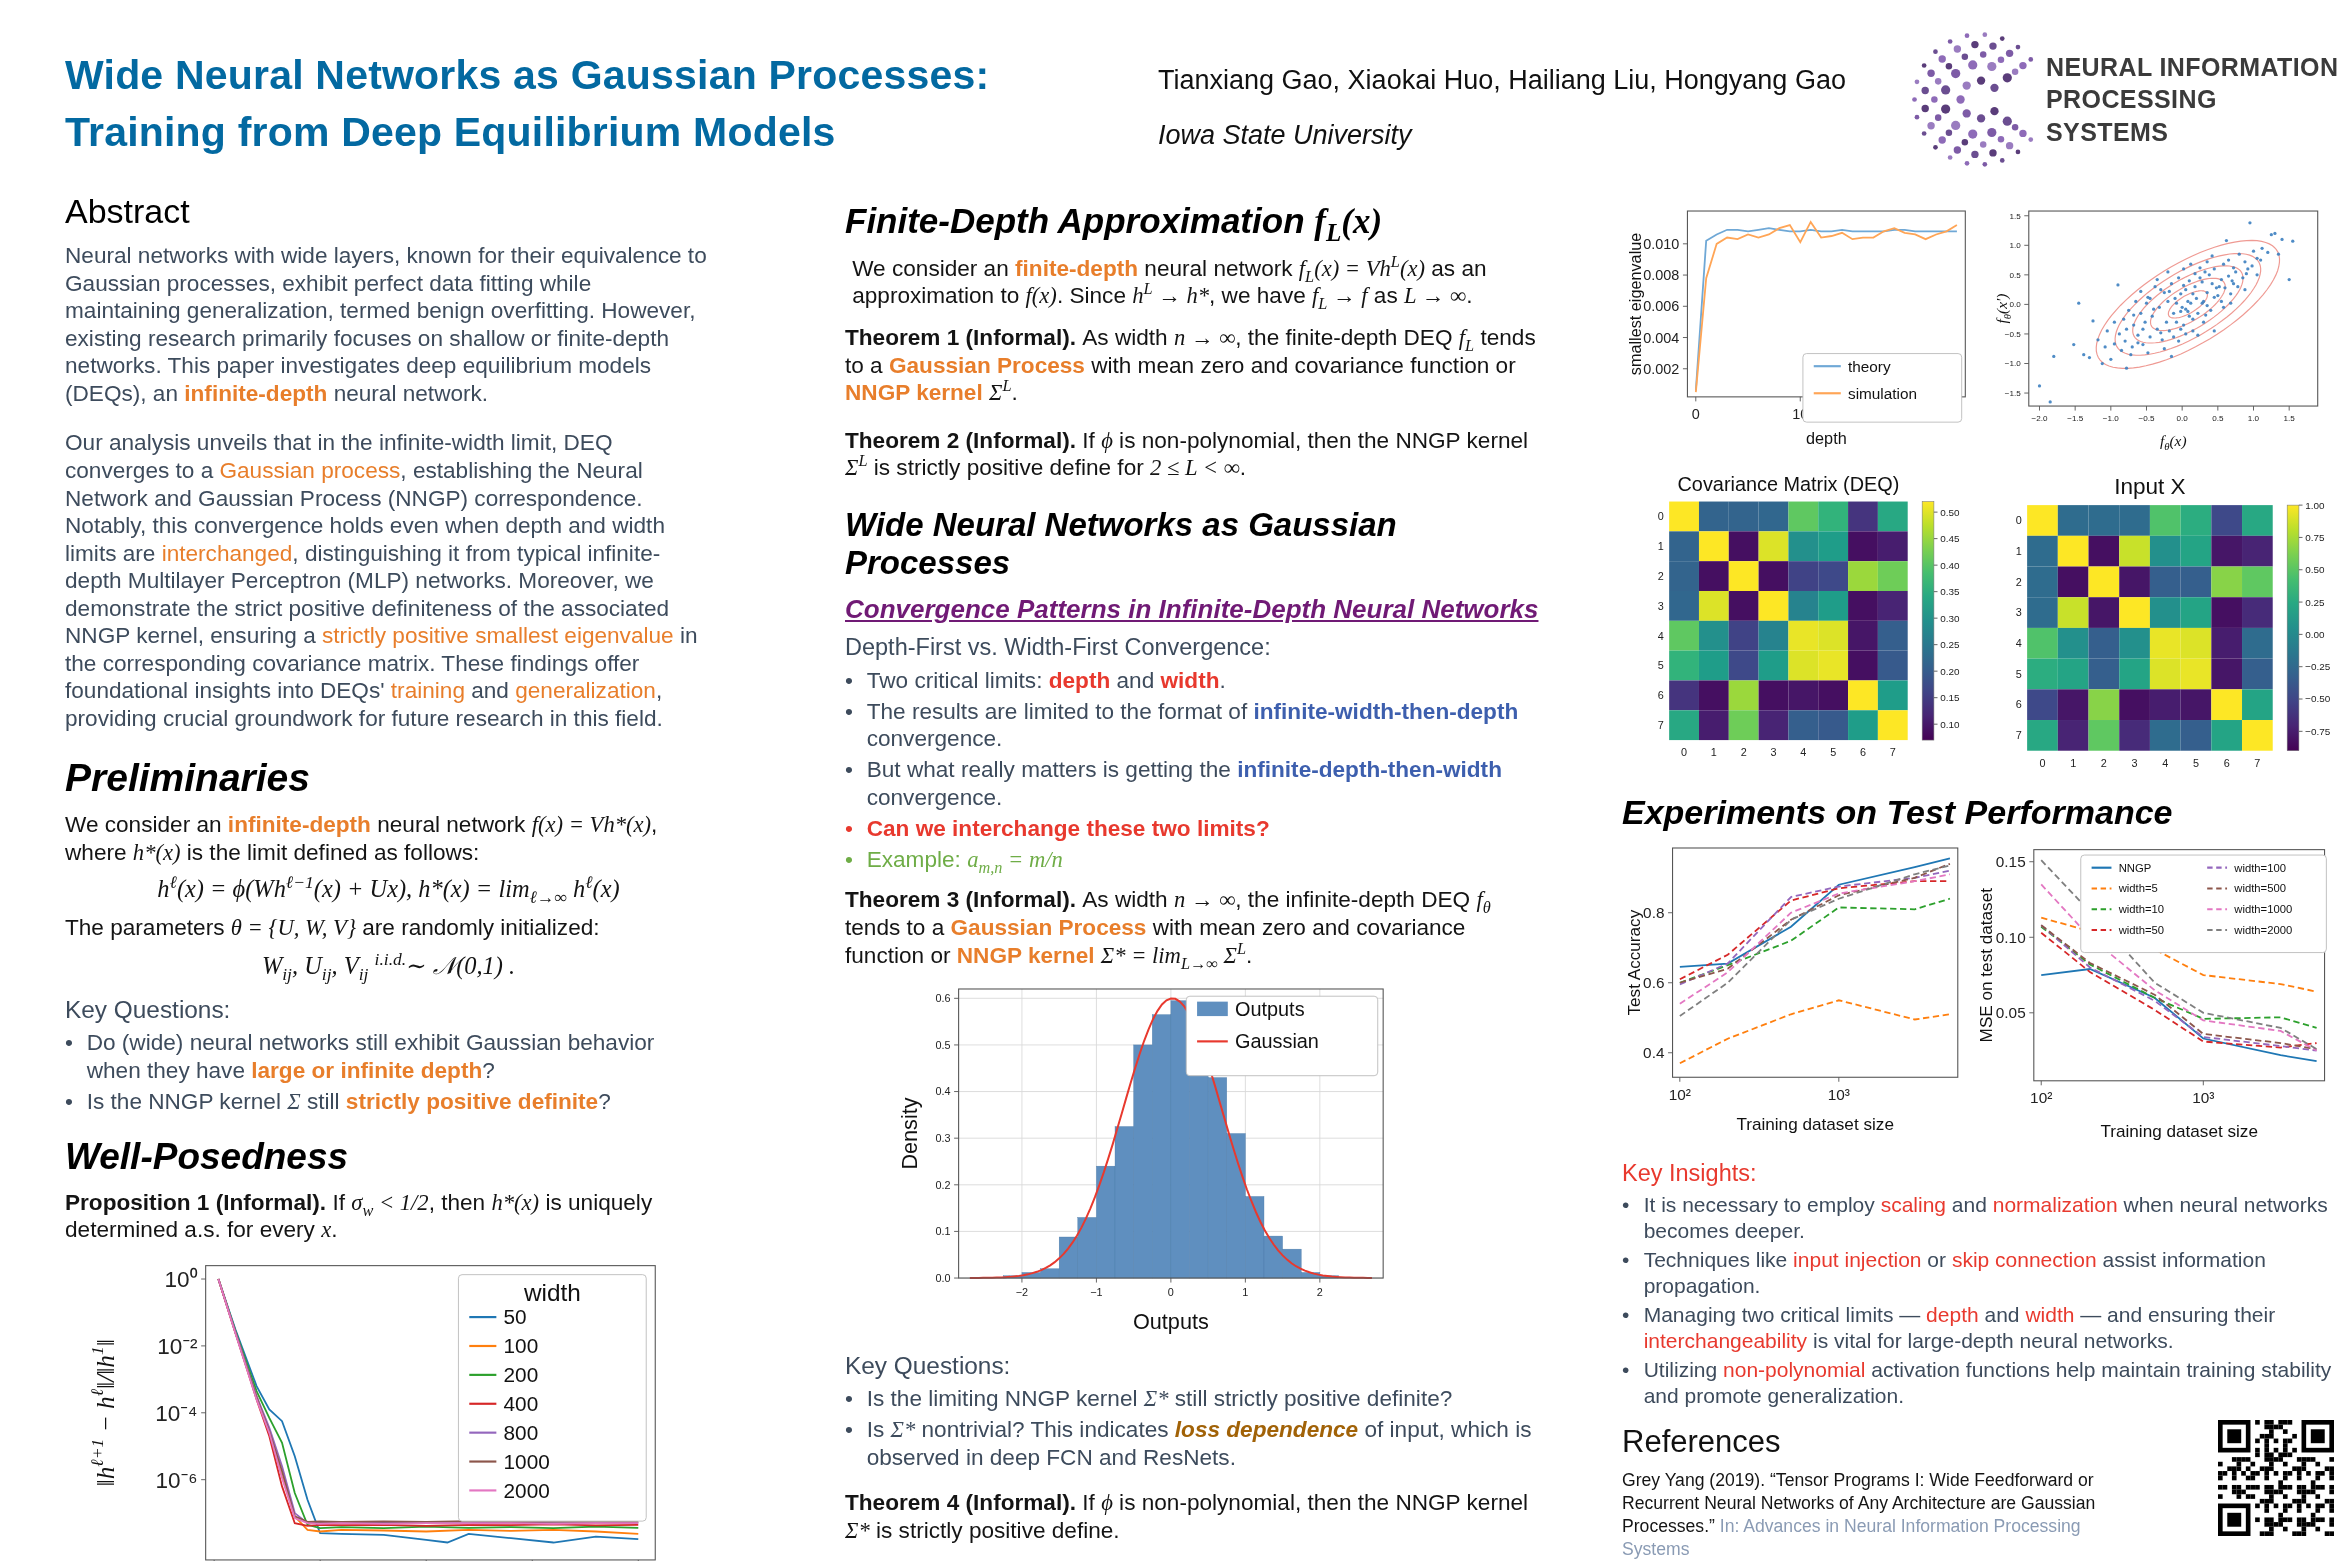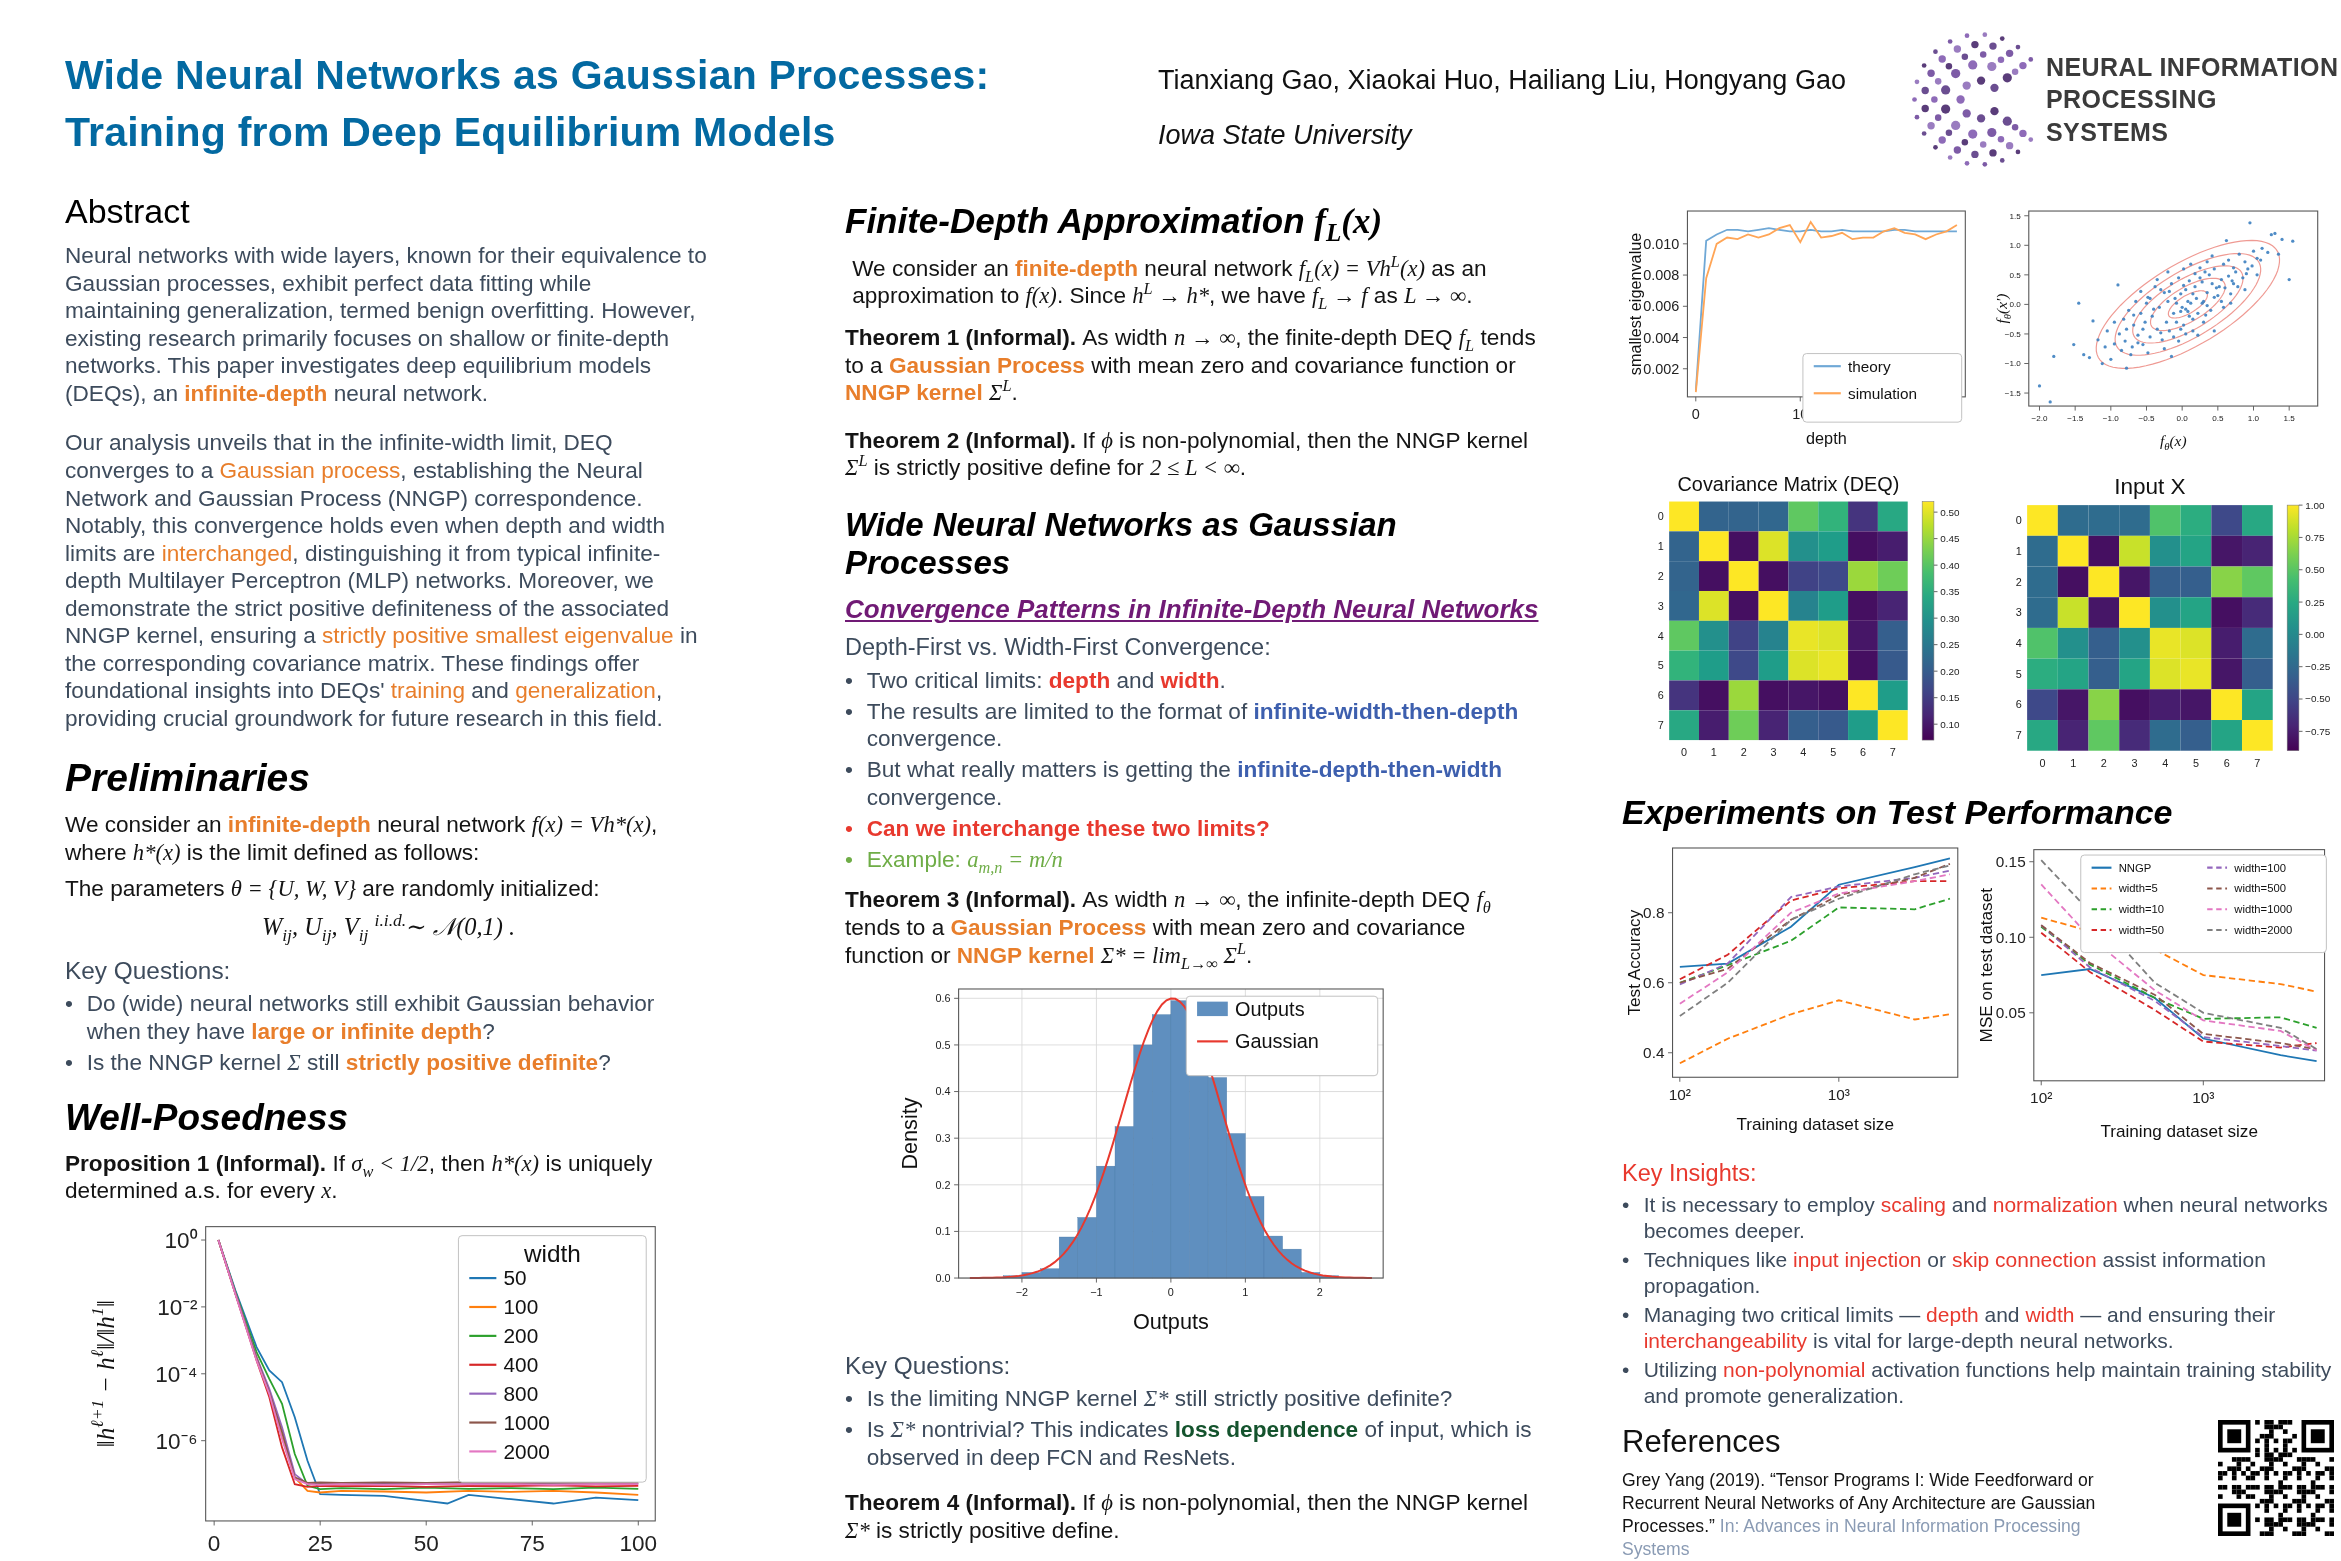--- a/index.html
+++ b/index.html
@@ -116,20 +116,21 @@
     <div>PROCESSING SYSTEMS</div>
   </div>
 </div>
 
 <div class="col" style="left:65px;top:192px;width:647px;">
   <div class="h-plain">Abstract</div>
   <p class="slate fs25"><span>Neural networks with wide layers, known for their equivalence to Gaussian processes, exhibit perfect data fitting while maintaining generalization, termed benign overfitting. However, existing research primarily focuses on shallow or finite-depth networks. This paper investigates deep equilibrium models (DEQs), an </span><span style="font-weight: bold; color: rgb(232, 126, 43);">infinite-depth</span><span> neural network.</span></p>
   <p class="slate fs25" style="margin-top:22px;"><span>Our analysis unveils that in the infinite-width limit, DEQ converges to a </span><span style="color: rgb(232, 126, 43);">Gaussian process</span><span>, establishing the Neural Network and Gaussian Process (NNGP) correspondence. Notably, this convergence holds even when depth and width limits are </span><span style="color: rgb(232, 126, 43);">interchanged</span><span>, distinguishing it from typical infinite-depth Multilayer Perceptron (MLP) networks. Moreover, we demonstrate the strict positive definiteness of the associated NNGP kernel, ensuring a </span><span style="color: rgb(232, 126, 43);">strictly positive smallest eigenvalue</span><span> in the corresponding covariance matrix. These findings offer foundational insights into DEQs' </span><span style="color: rgb(232, 126, 43);">training</span><span> and </span><span style="color: rgb(232, 126, 43);">generalization</span><span>, providing crucial groundwork for future research in this field.</span></p>
   <div class="h-bi">Preliminaries</div>
   <p class="ink fs25"><span>We consider an </span><span style="font-weight: bold; color: rgb(232, 126, 43);">infinite-depth</span><span> neural network </span><span class="m">f(x) = Vh*(x)</span><span>, where </span><span class="m">h*(x)</span><span> is the limit defined as follows:</span></p>
+  <div class="eq"><span class="m">h</span><sup class="m">ℓ</sup><span class="m">(x) = ϕ(Wh</span><sup class="m">ℓ−1</sup><span class="m">(x) + Ux),    h*(x) = lim</span><sub class="m">ℓ→∞</sub><span class="m"> h</span><sup class="m">ℓ</sup><span class="m">(x)</span></div>
   <p class="ink fs25"><span>The parameters </span><span class="m">θ = {U, W, V}</span><span> are randomly initialized:</span></p>
   <div class="eq"><span class="m">W</span><sub class="m">ij</sub><span class="m">,    U</span><sub class="m">ij</sub><span class="m">,    V</span><sub class="m">ij</sub><span class="m"> </span><sup class="m">i.i.d.</sup><span class="m">∼ 𝒩(0,1) .</span></div>
   <div class="h-mini" style="font-size:24.4px;margin-top:16.3px;">Key Questions:</div>
   <div class="slate fs25">
       <div class="bullet">
         <span class="mk">•</span>
         <div class="btext"><span>Do (wide) neural networks still exhibit Gaussian behavior when they have </span><span style="font-weight: bold; color: rgb(232, 126, 43);">large or infinite depth</span><span>?</span></div>
       </div>
       <div class="bullet">
         <span class="mk">•</span>
@@ -283,21 +284,21 @@
         <text x="372" y="77.7" font-size="22" fill="#111">Gaussian</text>
       </svg></div>
   <div class="h-mini" style="font-size:24.4px;margin-top:12.6px;">Key Questions:</div>
   <div class="slate fs25">
       <div class="bullet">
         <span class="mk">•</span>
         <div class="btext"><span>Is the limiting NNGP kernel </span><span class="m">Σ*</span><span> still strictly positive definite?</span></div>
       </div>
       <div class="bullet">
         <span class="mk">•</span>
-        <div class="btext"><span>Is </span><span class="m">Σ*</span><span> nontrivial? This indicates </span><span style="font-weight: bold; color: #14532d;">loss dependence</span><span> of input, which is observed in deep FCN and ResNets.</span></div>
+        <div class="btext"><span>Is </span><span class="m">Σ*</span><span> nontrivial? This indicates </span><span style="font-weight: bold; color: #a16207; font-style: italic;">loss dependence</span><span> of input, which is observed in deep FCN and ResNets.</span></div>
       </div>
     </div>
   <p class="ink fs25" style="margin-top:18px;"><span style="font-weight: bold;">Theorem 4 (Informal). </span><span>If </span><span class="m">ϕ</span><span> is non-polynomial, then the NNGP kernel </span><span class="m">Σ*</span><span> is strictly positive define.</span></p>
 </div>
 
 <div class="col" style="left:1622px;top:202px;width:714px;">
   <div class="hrow">
     <div class="chart"><svg width="351" height="249" viewBox="0 0 388 276">
           <rect x="72" y="10" width="308" height="206" fill="none" stroke="#555" stroke-width="1.2"></rect>
           <line x1="81.26315789473685" y1="216" x2="81.26315789473685" y2="221" stroke="#555"></line>

